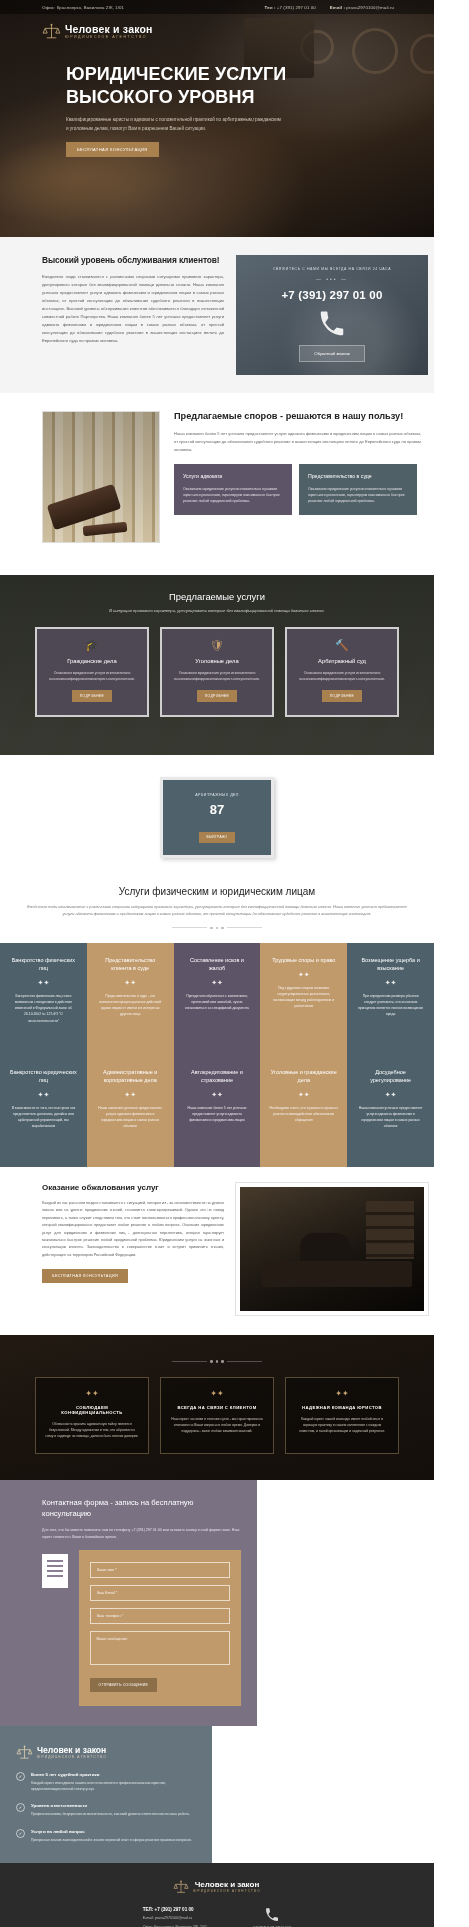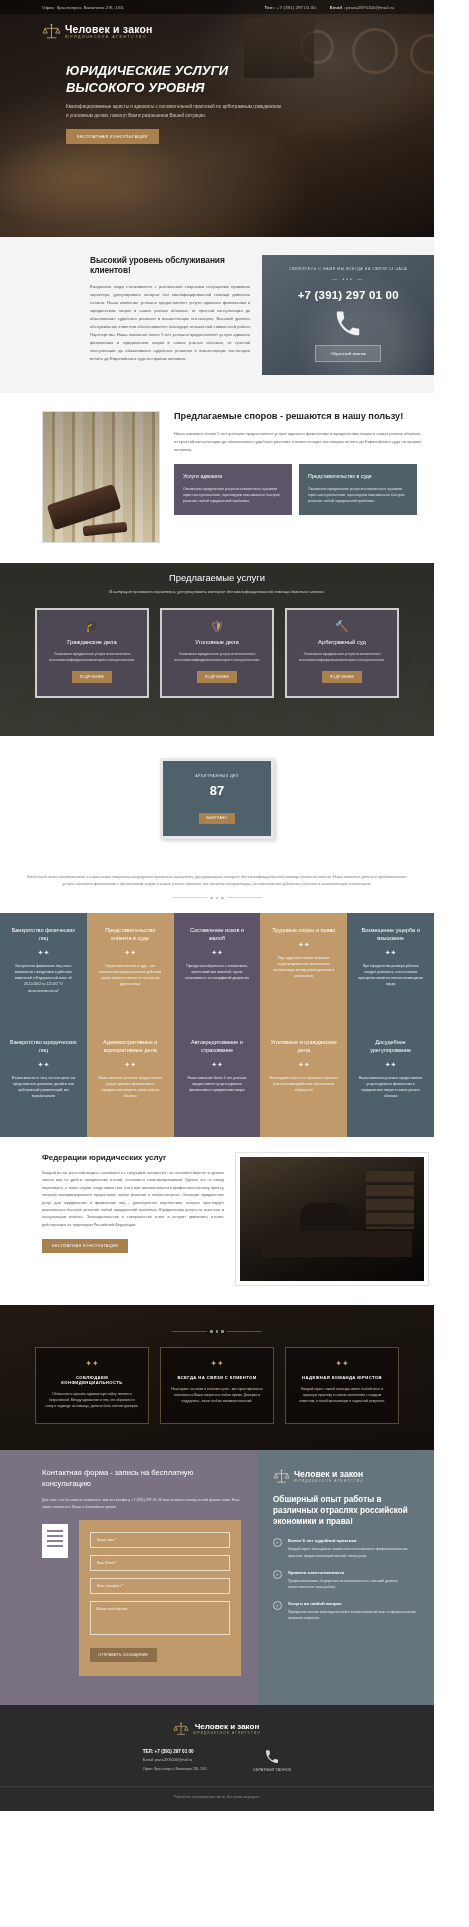--- a/index.html
+++ b/index.html
@@ -51,34 +51,34 @@
 
   .logo-wrap { position:relative; z-index:5; padding:8px 0 0 42px; display:flex; align-items:center; gap:4px; }
   .logo-scales { width:19px; height:19px; position:relative; }
   .logo-scales svg { width:19px; height:19px; display:block; }
   .logo-text { line-height:1; }
   .logo-title { font-size:10.5px; font-weight:bold; color:#ffffff; letter-spacing:.2px; }
   .logo-sub { font-size:3.6px; color:#c2a678; letter-spacing:1.5px; margin-top:1.5px; }
 
   .hero-body { position:relative; z-index:5; padding:22px 0 0 66px; width:300px; }
   .hero-h1 {
-    font-size:13px; font-weight:bold; color:#fff; line-height:1.28;
-    text-transform:uppercase; letter-spacing:.1px;font-style:italic;
+    font-size:18px; font-weight:bold; color:#fff; line-height:1.28;
+    text-transform:uppercase; letter-spacing:.1px;
   }
   .hero-p { margin-top:7px; font-size:4.6px; color:#cfc6ba; line-height:1.85; width:218px; }
   .btn-gold {
     display:inline-block; margin-top:9px; background:#a9814f; color:#fff;
     font-size:4.1px; letter-spacing:.4px; padding:5px 11px; border:none;
     text-transform:uppercase; cursor:pointer;
   }
 
   
   .sec-white { background:#f4f4f4; padding:18px 0 18px 0; position:relative; }
   .sec2 { display:flex; padding-left:42px; }
-  .sec2-left { width:182px;margin-left:48px; }
+  .sec2-left { width:182px; }
   .sec2 h2 { font-size:8.4px; color:#222; font-weight:bold; letter-spacing:-.1px; }
   .sec2 p { margin-top:8px; font-size:4.1px; color:#5a5a5a; line-height:1.95; text-align:justify; }
   .phone-card {
     width:192px; margin-left:12px; background:
       radial-gradient(circle at 60% 75%, rgba(255,255,255,.12) 0 28px, rgba(255,255,255,0) 70px),
       linear-gradient(150deg,#5a6670,#465059 60%,#39424a);
     padding:12px 10px 13px; text-align:center; position:relative; overflow:hidden;
     min-height:106px;
   }
   .pc-label { font-size:3.5px; color:#d7dde2; letter-spacing:.6px; text-transform:uppercase; }
@@ -115,25 +115,26 @@
   .sec3-right p { margin-top:7px; font-size:4.05px; color:#666; line-height:1.95; }
   .mini-cards { display:flex; gap:7px; margin-top:10px; }
   .mini-card { width:118px; padding:9px 9px 11px; color:#fff; }
   .mc-purple { background:#5d5468; }
   .mc-teal { background:#4f6167; }
   .mini-card h4 { font-size:5.2px; font-weight:normal; margin-bottom:5px; }
   .mini-card p { font-size:3.5px; line-height:1.75; color:#e3dfe6; }
 
   
   .sec4 {
-    position:relative; padding:9px 0 38px;
+    position:relative; padding:16px 0 38px;
     background:
       linear-gradient(180deg, rgba(40,42,36,.93), rgba(54,56,48,.93)),
       repeating-linear-gradient(115deg,#4b4d42 0 26px,#414338 26px 46px);
     text-align:center;
+    margin-top:12px;
   }
   .sec4 h2 { font-size:9.4px; color:#fff; font-weight:normal; }
   .sec4 > p.sub { margin-top:6px; font-size:4.1px; color:#d8d6cf; font-style:italic; }
   .cards3 { display:flex; justify-content:center; gap:11px; margin-top:14px; }
   .card3 {
     width:114px; background:#4e4754; border:2px solid #cfcfcf;
     padding:11px 8px 13px; text-align:center; color:#fff;
   }
   .card3 .ic { font-size:11px; color:#c7a06a; line-height:1; margin-bottom:7px; display:block; }
   .card3 h3 { font-size:5.8px; font-weight:normal; margin-bottom:6px; }
@@ -201,21 +202,21 @@
   .adv { display:flex; justify-content:center; gap:11px; margin-top:14px; }
   .adv-card {
     width:114px; background:rgba(10,8,6,.55); border:1px solid rgba(180,150,110,.45);
     padding:12px 9px 14px; color:#fff; text-align:center;
   }
   .adv-card .dia { display:block; font-size:8px; color:#c9a571; margin-bottom:7px; line-height:1; }
   .adv-card h4 { font-size:4.2px; letter-spacing:.4px; text-transform:uppercase; margin-bottom:6px; color:#fff; }
   .adv-card p { font-size:3.4px; line-height:1.8; color:#cfc7ba; }
 
   
-  .sec10 { display:flex; min-height:255px; }
+  .sec10 { display:flex; min-height:255px;flex-direction:column; }
   .form-col { width:257px; background:#7a7182; padding:18px 16px 20px 42px; color:#fff; }
   .form-col h2 { font-size:7.6px; font-weight:normal; line-height:1.4; }
   .form-col .hint { margin-top:8px; font-size:3.6px; color:#e7e2ec; line-height:1.8; }
   .form-box { margin-top:10px; background:#c09a6b; padding:12px 11px 14px; width:176px; }
   .form-box input, .form-box textarea {
     display:block; width:100%; margin-bottom:7px; background:transparent;
     border:1px solid rgba(255,255,255,.65); color:#fff; font-size:3.8px;
     padding:5px 6px; font-family:"Liberation Sans", sans-serif;
   }
   .form-box textarea { height:34px; resize:none; }
@@ -377,20 +378,21 @@
     <div class="cases">
       <div class="case">
         <div class="lab">АРБИТРАЖНЫХ ДЕЛ</div>
         <div class="num">87</div>
         <button class="btn-gold">ВЫИГРАНО</button>
       </div>
     </div>
   </section>
 
   <section class="sec6">
+    <h2>Услуги физическим и юридическим лицам</h2>
     <p>Ежедневно люди сталкиваются с различными спорными ситуациями правового характера, урегулировать которые без квалифицированной помощи довольно сложно. Наша коллегия успешно предоставляет услуги адвоката физическим и юридическим лицам в самых разных объемах, от простой консультации до обжалования судебного решения в вышестоящих инстанциях.</p>
     <div class="dots-sep">
       <span class="ln"></span>
         <span class="d"></span>
         <span class="d"></span>
         <span class="d"></span>
         <span class="ln"></span>
     </div>
   </section>
 
@@ -442,21 +444,21 @@
     </div>
     <div class="tile t-slate">
       <h4>Досудебное урегулирование</h4>
       <span class="dia">✦✦</span>
       <p>Наша компания успешно предоставляет услуги адвоката физическим и юридическим лицам в самых разных объемах</p>
     </div>
   </section>
 
   <section class="sec8">
     <div class="sec8-left">
-      <h2>Федерации юридических услуг</h2>
+      <h2>Оказание обжалования услуг</h2>
       <p>Каждый из нас рано или поздно сталкивается с ситуацией, которая из - за несовместимости на уровне закона или на уровне юридических знаний, становится сложноразрешимой. Однако это не повод переживать, а также служит следствием того, что стоит воспользоваться профессиональному юристу, который квалифицированно предоставит любое решение в любом вопросе. Оказание юридических услуг для юридических и физических лиц - долгосрочная перспектива, которая гарантирует максимально быстрое решение любой юридической проблемы. Юридическим услуги на законных и консультации клиента. Законодательство в совершенстве знает и вступит применить знания, действующее на территории Российской Федерации.</p>
       <button class="btn-gold">БЕСПЛАТНАЯ КОНСУЛЬТАЦИЯ</button>
     </div>
     <div class="sec8-img">
       <div class="shelf"></div>
       <div class="chair"></div>
       <div class="desk"></div>
     </div>
   </section>
 
@@ -509,21 +511,20 @@
             <g stroke="#e0cfae" stroke-width="1.1" fill="none">
           <path d="M12 3v17M6 20h12M4 8h16M4 8l-2.6 6h5.2zM20 8l2.6 6h-5.2z"></path>
             </g>
           <circle cx="12" cy="3.4" r="1.2" fill="#e0cfae"></circle>
           </svg>
         <span>
           <div class="lt">Человек и закон</div>
           <div class="ls">ЮРИДИЧЕСКОЕ АГЕНТСТВО</div>
         </span>
       </div>
-      <h3>Обширный опыт работы в различных отраслях российской экономики и права!</h3>
 
       <div class="promo-item">
         <span class="bullet">✓</span>
         <span>
           <h5>Более 5 лет судебной практики</h5>
           <p>Каждый юрист или адвокат нашего агентства является профессиональным юристом, предоставляющим полный спектр услуг.</p>
         </span>
       </div>
       <div class="promo-item">
         <span class="bullet">✓</span>

